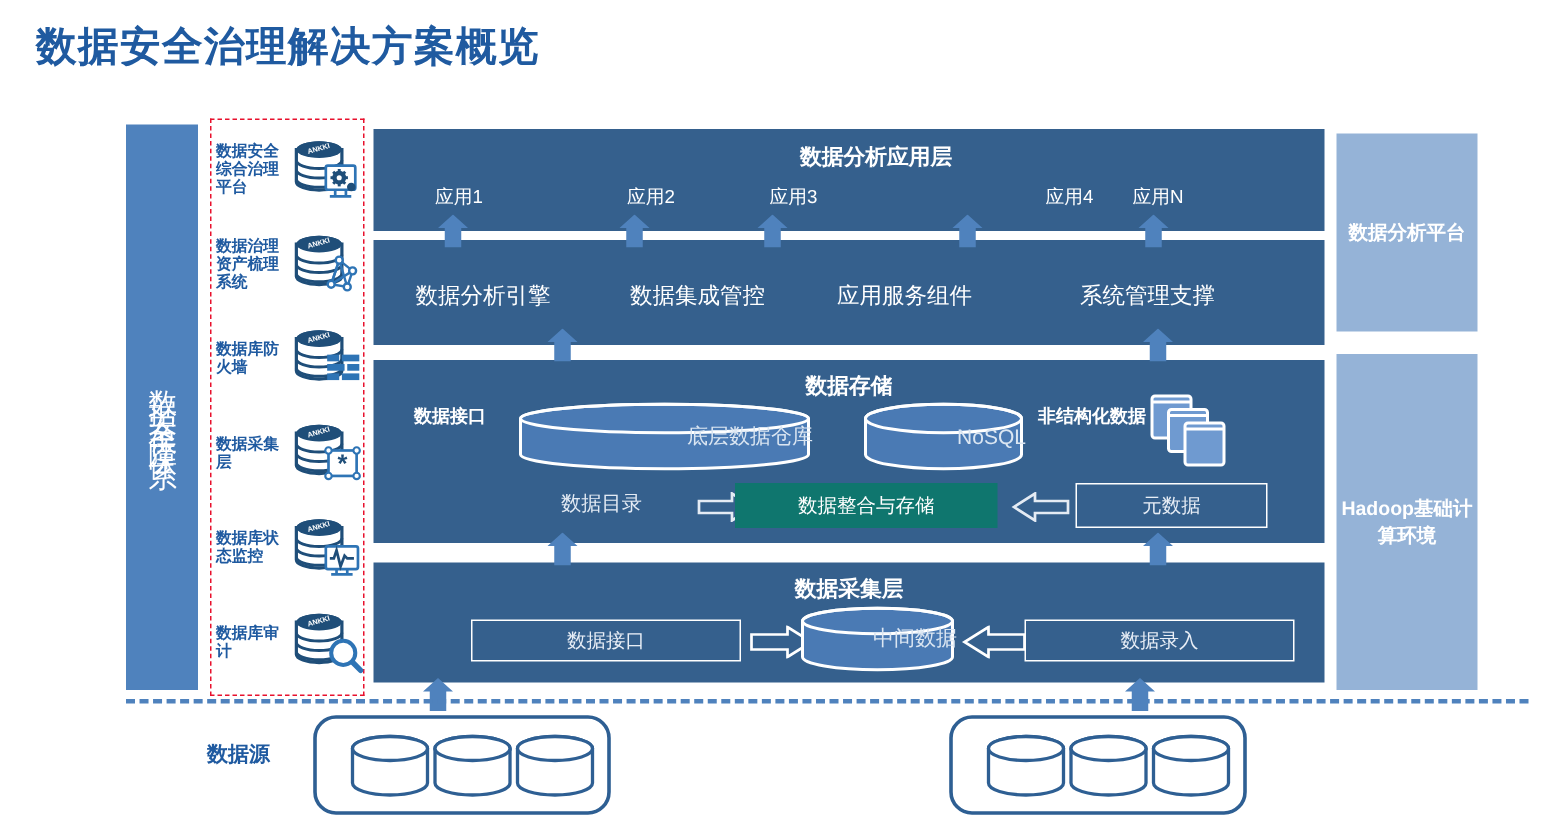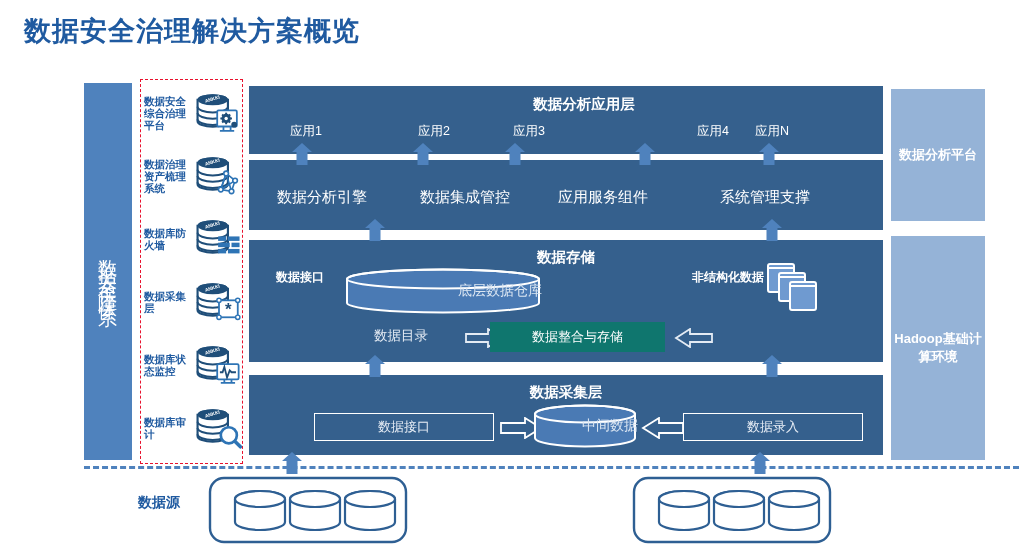--- a/index.html
+++ b/index.html
@@ -288,20 +288,28 @@
 
     <div class="cyl" style="left:95px;top:28px;width:198px;height:46px;">
       <svg width="198" height="46" viewBox="0 0 198 46">
         <ellipse cx="99" cy="11" rx="96" ry="9.5" fill="#4a7ab4" stroke="#ffffff" stroke-width="2"></ellipse>
         <path d="M3 11 L3 35 A96 9.5 0 0 0 195 35 L195 11" fill="#4a7ab4" stroke="#ffffff" stroke-width="2"></path>
         <ellipse cx="99" cy="11" rx="96" ry="9.5" fill="none" stroke="#ffffff" stroke-width="2"></ellipse>
       </svg>
       <div class="cyl-label">底层数据仓库</div>
     </div>
 
+    <div class="cyl" style="left:325px;top:28px;width:110px;height:46px;">
+      <svg width="110" height="46" viewBox="0 0 110 46">
+        <ellipse cx="55" cy="11" rx="52" ry="9.5" fill="#4a7ab4" stroke="#ffffff" stroke-width="2"></ellipse>
+        <path d="M3 11 L3 35 A52 9.5 0 0 0 107 35 L107 11" fill="#4a7ab4" stroke="#ffffff" stroke-width="2"></path>
+        <ellipse cx="55" cy="11" rx="52" ry="9.5" fill="none" stroke="#ffffff" stroke-width="2"></ellipse>
+      </svg>
+      <div class="cyl-label">NoSQL</div>
+    </div>
 
     <div class="side-cap" style="left:443px;top:30px;width:62px;">非结构化数据</div>
 
     <div class="cyl" style="left:513px;top:20px;width:64px;height:60px;">
       <svg width="64" height="60" viewBox="0 0 64 60">
         <g stroke="#ffffff" stroke-width="2" fill="#6f9ad0">
           <rect x="6" y="4" width="26" height="28" rx="2"></rect>
           <rect x="17" y="13" width="26" height="28" rx="2"></rect>
           <rect x="28" y="22" width="26" height="28" rx="2"></rect>
         </g>
@@ -324,20 +332,23 @@
     <div class="flat-box box-fill" style="left:241px;top:82px;width:175px;height:30px;">
       <span>数据整合与存储</span>
     </div>
 
     <div class="h-arrow" style="left:425px;top:88px;">
       <svg width="40" height="20" viewBox="0 0 40 20">
         <path d="M38 6 L16 6 L16 1 L2 10 L16 19 L16 14 L38 14 Z" fill="none" stroke="#e4ebf4" stroke-width="1.8"></path>
       </svg>
     </div>
 
+    <div class="flat-box box-outline" style="left:468px;top:82px;width:128px;height:30px;">
+      <span>元数据</span>
+    </div>
   </div>
 
   <div class="layer" id="layer-collect">
     <div class="layer-title" style="top:8px;">数据采集层</div>
 
     <div class="flat-box box-outline" style="left:65px;top:38px;width:180px;height:28px;">
       <span>数据接口</span>
     </div>
 
     <div class="h-arrow" style="left:250px;top:42px;">

